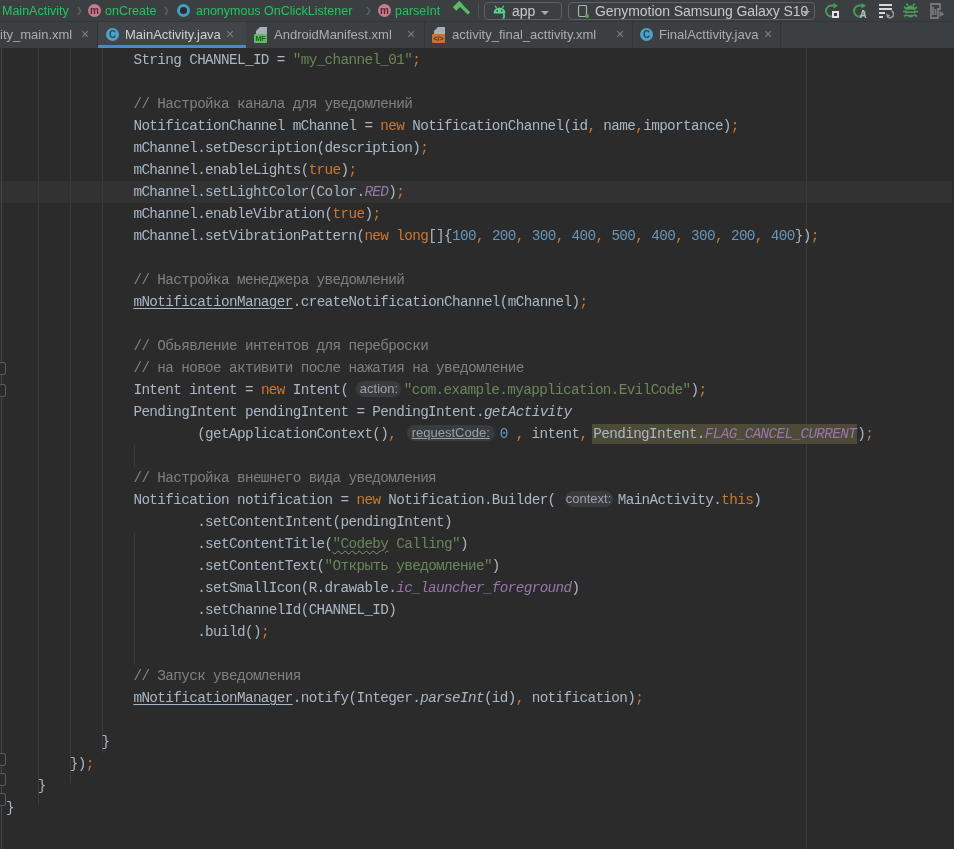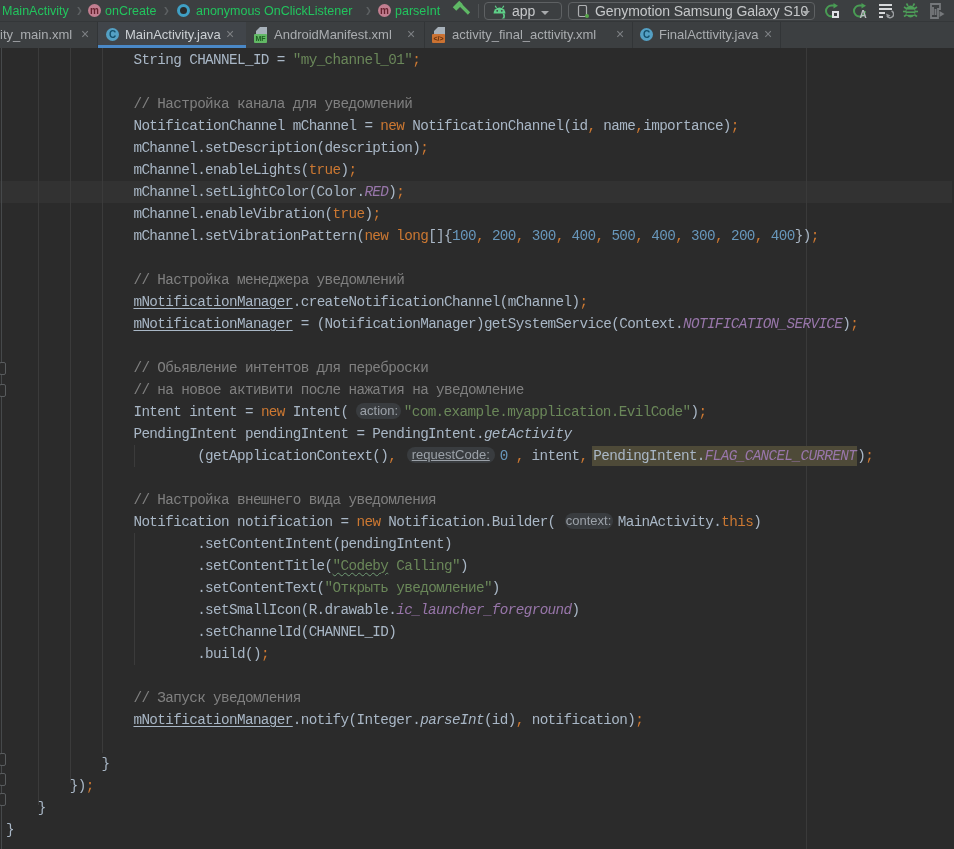--- a/index.html
+++ b/index.html
@@ -195,21 +195,20 @@
 <div class="ln"><span class="c">                // Настройка канала для уведомлений</span></div>
 <div class="ln">                NotificationChannel mChannel = <span class="k">new</span> NotificationChannel(id<span class="k">,</span> name<span class="k">,</span>importance)<span class="k">;</span></div>
 <div class="ln">                mChannel.setDescription(description)<span class="k">;</span></div>
 <div class="ln">                mChannel.enableLights(<span class="k">true</span>)<span class="k">;</span></div>
 <div class="ln">                mChannel.setLightColor(Color.<span class="f">RED</span>)<span class="k">;</span></div>
 <div class="ln">                mChannel.enableVibration(<span class="k">true</span>)<span class="k">;</span></div>
 <div class="ln">                mChannel.setVibrationPattern(<span class="k">new long</span>[]{<span class="n">100</span><span class="k">,</span> <span class="n">200</span><span class="k">,</span> <span class="n">300</span><span class="k">,</span> <span class="n">400</span><span class="k">,</span> <span class="n">500</span><span class="k">,</span> <span class="n">400</span><span class="k">,</span> <span class="n">300</span><span class="k">,</span> <span class="n">200</span><span class="k">,</span> <span class="n">400</span>})<span class="k">;</span></div>
 <div class="ln"></div>
 <div class="ln"><span class="c">                // Настройка менеджера уведомлений</span></div>
 <div class="ln">                <span class="u">mNotificationManager</span>.createNotificationChannel(mChannel)<span class="k">;</span></div>
-<div class="ln">                <span class="u">mNotificationManager</span> = (NotificationManager)getSystemService(Context.<span class="f">NOTIFICATION_SERVICE</span>)<span class="k">;</span></div>
 <div class="ln"></div>
 <div class="ln"><span class="c">                // Обьявление интентов для переброски</span></div>
 <div class="ln"><span class="c">                // на новое активити после нажатия на уведомление</span></div>
 <div class="ln">                Intent intent = <span class="k">new</span> Intent( <span class="chip" style="width:45px;margin-right:-5.7px;">action:</span> <span class="s">"com.example.myapplication.EvilCode"</span>)<span class="k">;</span></div>
 <div class="ln">                PendingIntent pendingIntent = PendingIntent.<span class="i">getActivity</span></div>
 <div class="ln">                        (getApplicationContext()<span class="k">,</span> <span class="chip" style="width:88px;margin-left:2.5px;margin-right:-3px;text-decoration:underline;">requestCode:</span> <span class="n">0</span> <span class="k">,</span> intent<span class="k">,</span> <span class="hl">PendingIntent.<span class="f">FLAG_CANCEL_CURRENT</span></span>)<span class="k">;</span></div>
 <div class="ln"></div>
 <div class="ln"><span class="c">                // Настройка внешнего вида уведомления</span></div>
 <div class="ln">                Notification notification = <span class="k">new</span> Notification.Builder( <span class="chip" style="width:48px;margin-left:1px;margin-right:-2.8px;">context:</span> MainActivity.<span class="k">this</span>)</div>
 <div class="ln">                        .setContentIntent(pendingIntent)</div>

